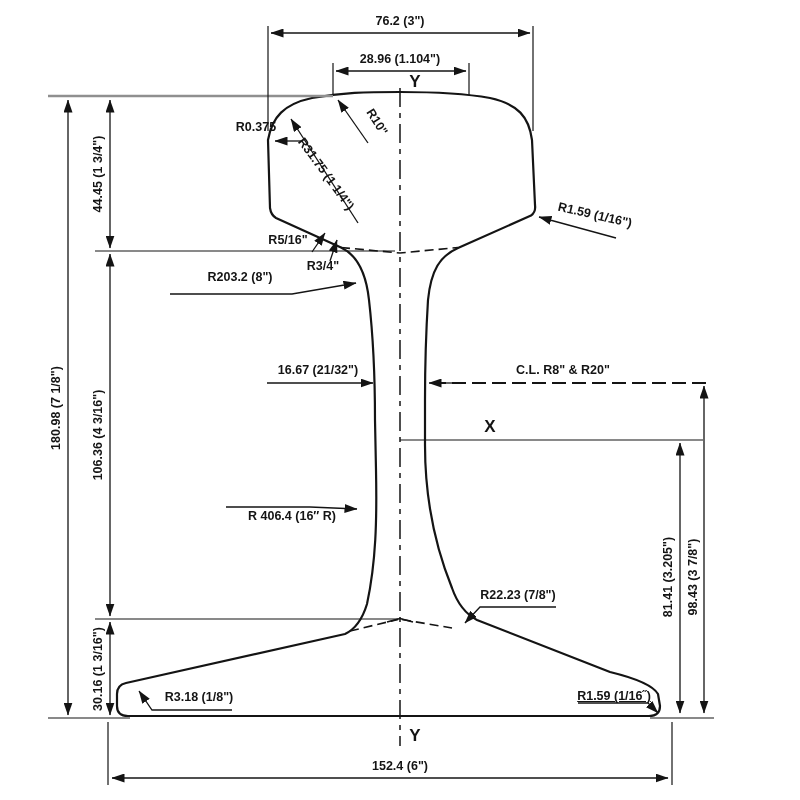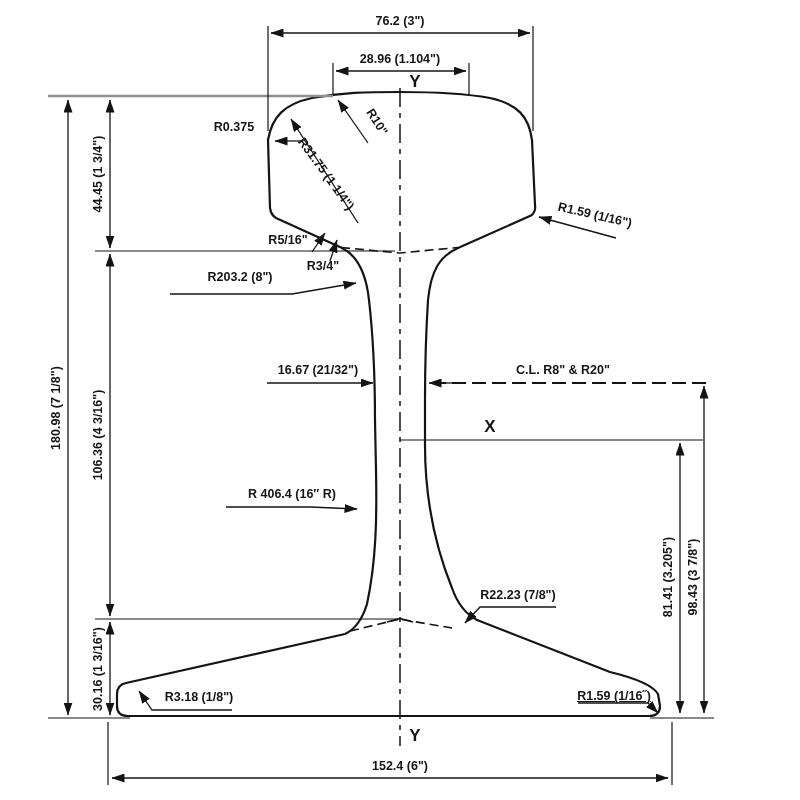--- a/index.html
+++ b/index.html
@@ -8,26 +8,26 @@
   #stage svg{position:absolute;left:0;top:0;}
   .lbl{position:absolute;font:bold 12.5px "Liberation Sans",sans-serif;color:#141414;
        white-space:nowrap;transform:translate(-50%,-50%);}
   .axis{font:bold 17px "Liberation Sans",sans-serif;}
   .rot90{transform:translate(-50%,-50%) rotate(-90deg);}
   .rot54{transform:translate(-50%,-50%) rotate(54deg);}
   .rot58{transform:translate(-50%,-50%) rotate(58deg);}
   .rot13{transform:translate(-50%,-50%) rotate(13deg);}
   
   .p-headw{left:400px;top:21px;}       .p-crownw{left:400px;top:59px;}
-  .p-ytop{left:415px;top:82px;}        .p-r0375{left:234px;top:127px;}
+  .p-ytop{left:415px;top:82px;}        .p-r0375{left:256px;top:127px;}
   .p-r31{left:326px;top:174px;}        .p-r10{left:377px;top:122px;}
   .p-r159t{left:595px;top:215px;}      .p-r516{left:288px;top:240px;}
   .p-r34{left:323px;top:266px;}        .p-r2032{left:240px;top:277px;}
   .p-d1667{left:318px;top:370px;}      .p-cl{left:563px;top:370px;}
-  .p-x{left:490px;top:427px;}          .p-r4064{left:292px;top:494px;}
+  .p-x{left:490px;top:427px;}          .p-r4064{left:292px;top:516px;}
   .p-r2223{left:518px;top:595px;}      .p-r318{left:199px;top:697px;}
   .p-r159b{left:614px;top:696px;text-decoration:underline;}      .p-ybot{left:415px;top:736px;}
   .p-d1524{left:400px;top:766px;}
   .p-d18098{left:56px;top:408px;}      .p-d4445{left:98px;top:174px;}
   .p-d10636{left:98px;top:435px;}      .p-d3016{left:98px;top:669px;}
   .p-d8141{left:668px;top:577px;}      .p-d9843{left:693px;top:577px;}
 </style>
 </head>
 <body>
 

